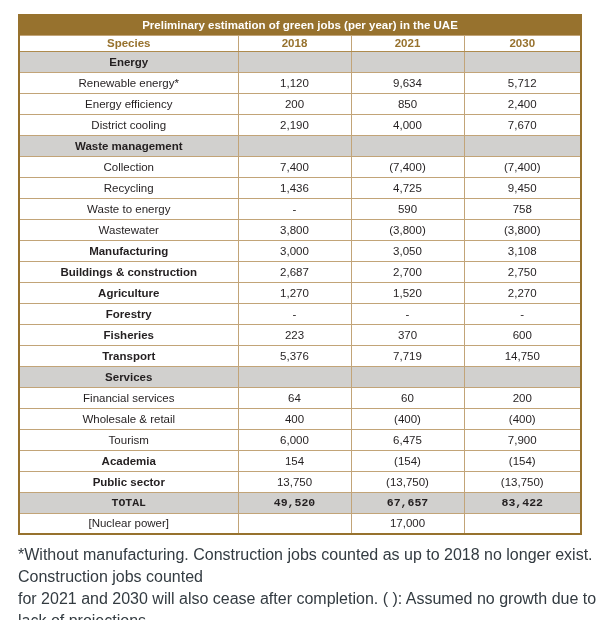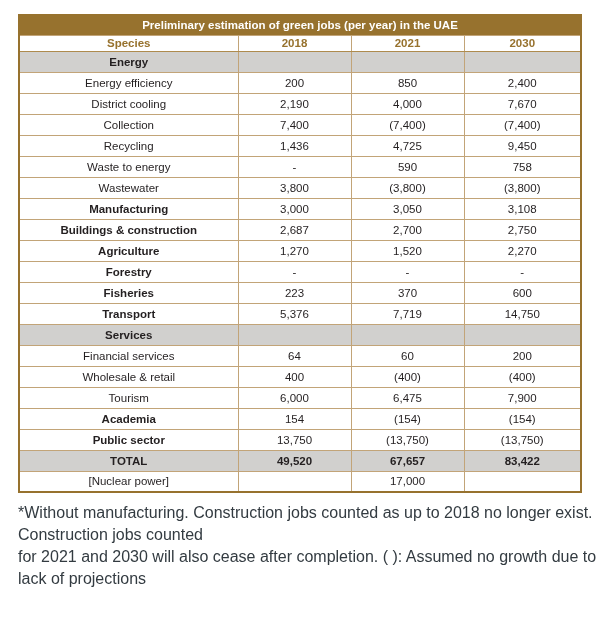--- a/index.html
+++ b/index.html
@@ -57,20 +57,21 @@
   .jobs-table tbody td { height: 21px; }
   td.label-cell { text-align: center; }
   td.num-cell { text-align: center; }
   tr.section td {
     background: var(--gray);
     font-weight: bold;
   }
   tr.total td {
     background: var(--gray);
     font-weight: bold;
+    font-family: Liberation Mono, monospace;
   }
   tr.boldrow td.label-cell { font-weight: bold; }
   .footnote {
     margin: 9px 0 0 0;
     font-size: 16px;
     line-height: 22px;
     color: var(--footnote);
     width: 582px;
   }
 </style>
@@ -98,30 +99,42 @@
       </tr>
     </thead>
     <tbody>
         <tr class="section">
           <td class="label-cell">Energy</td>
           <td class="num-cell"></td>
           <td class="num-cell"></td>
           <td class="num-cell"></td>
         </tr>
         <tr class="data">
+          <td class="label-cell">Renewable energy*</td>
+          <td class="num-cell">1,120</td>
+          <td class="num-cell">9,634</td>
+          <td class="num-cell">5,712</td>
+        </tr>
+        <tr class="data">
           <td class="label-cell">Energy efficiency</td>
           <td class="num-cell">200</td>
           <td class="num-cell">850</td>
           <td class="num-cell">2,400</td>
         </tr>
         <tr class="data">
           <td class="label-cell">District cooling</td>
           <td class="num-cell">2,190</td>
           <td class="num-cell">4,000</td>
           <td class="num-cell">7,670</td>
+        </tr>
+        <tr class="section">
+          <td class="label-cell">Waste management</td>
+          <td class="num-cell"></td>
+          <td class="num-cell"></td>
+          <td class="num-cell"></td>
         </tr>
         <tr class="data">
           <td class="label-cell">Collection</td>
           <td class="num-cell">7,400</td>
           <td class="num-cell">(7,400)</td>
           <td class="num-cell">(7,400)</td>
         </tr>
         <tr class="data">
           <td class="label-cell">Recycling</td>
           <td class="num-cell">1,436</td>

